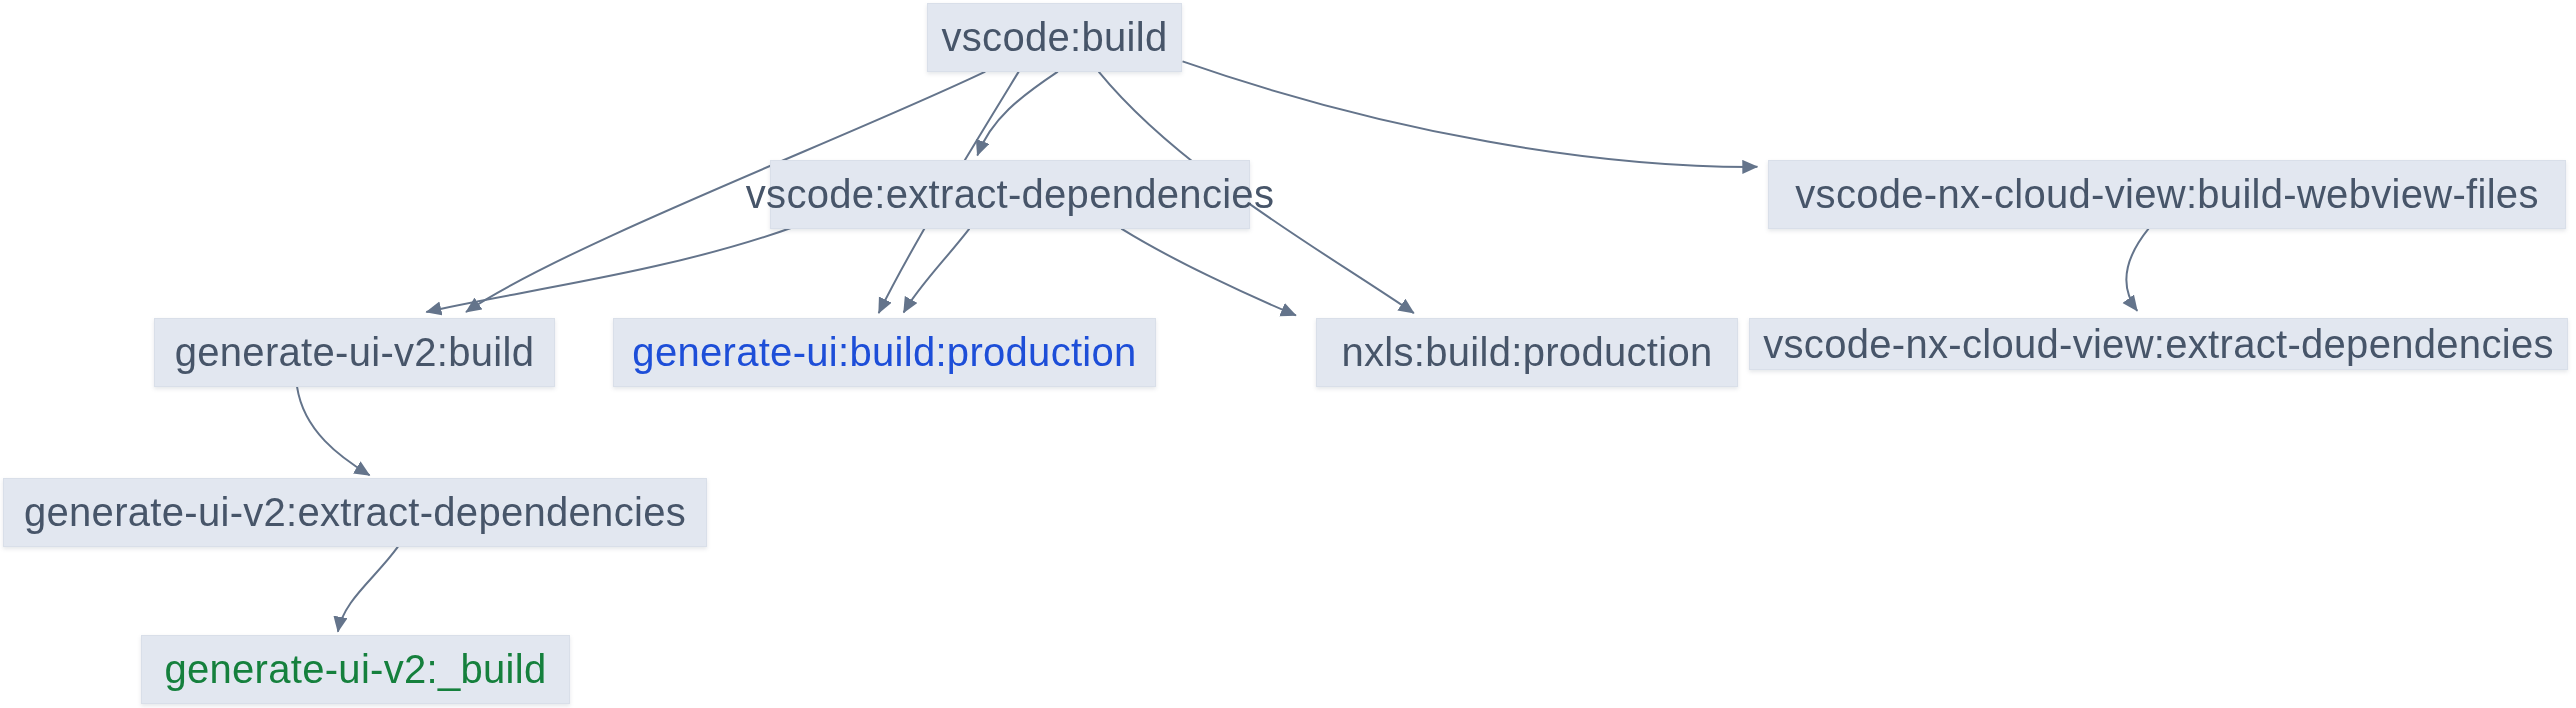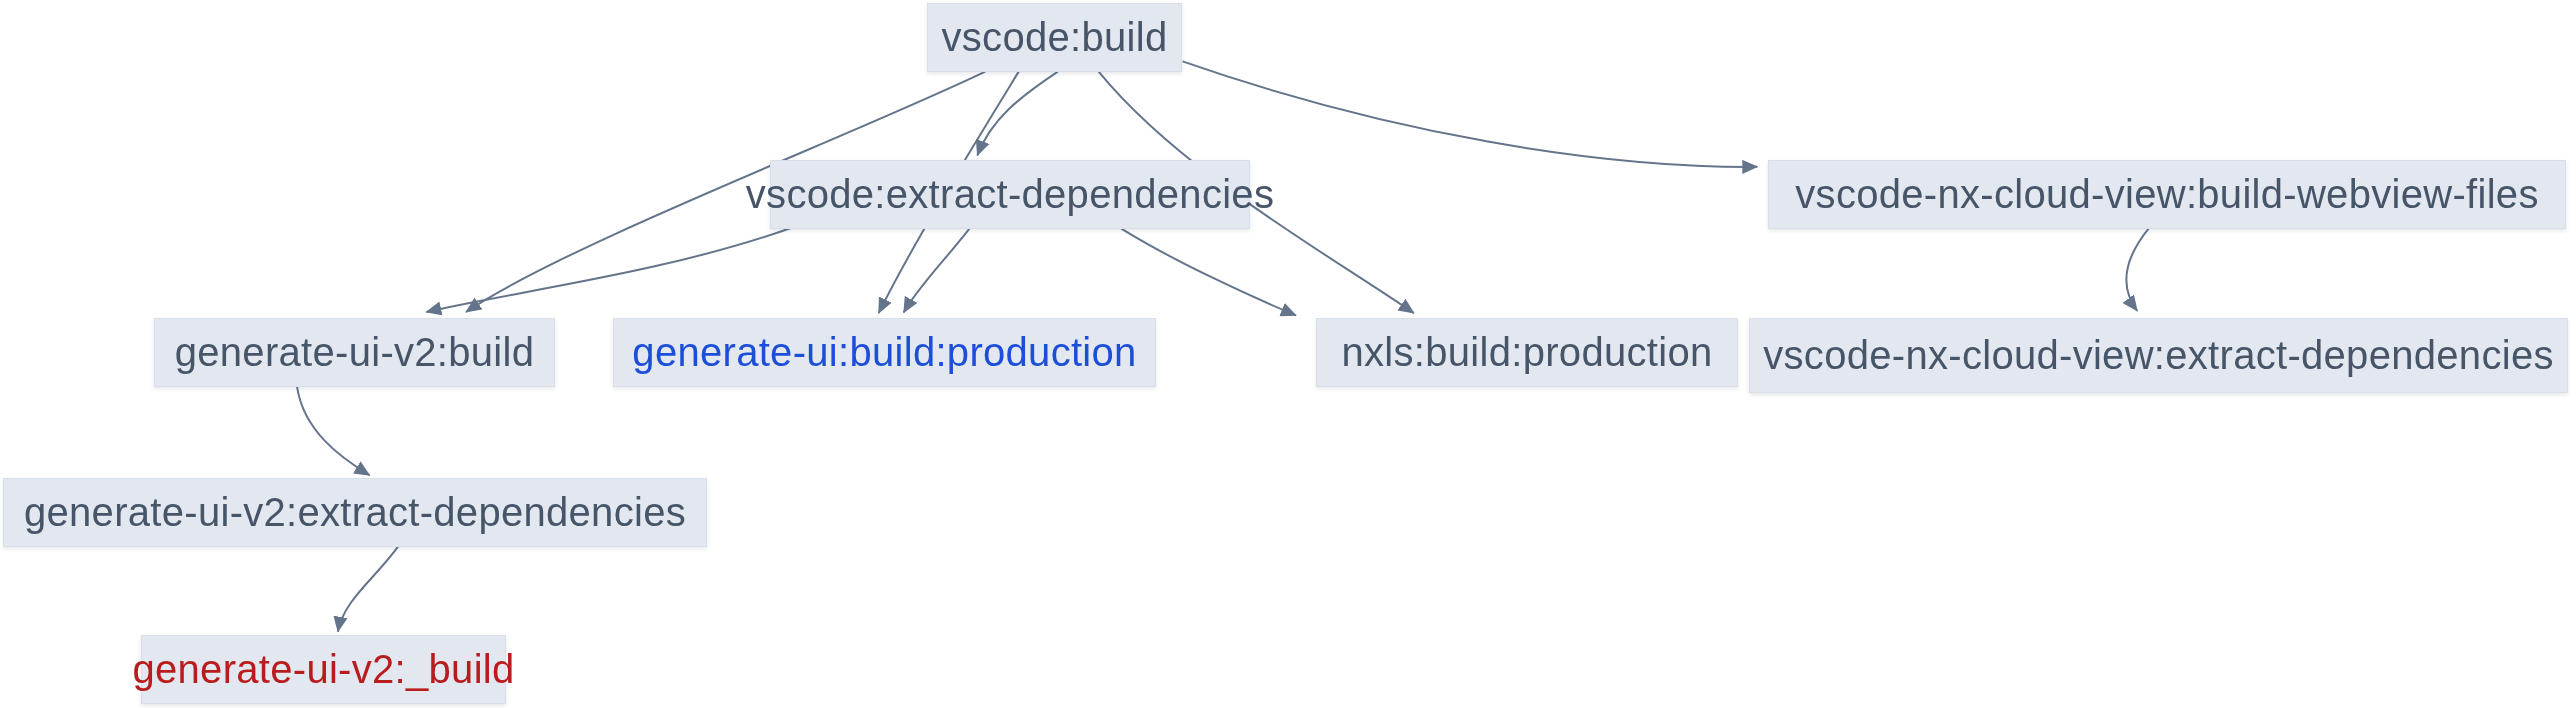--- a/index.html
+++ b/index.html
@@ -82,26 +82,26 @@
   </div>
 
   <div class="task-node" style="left: 613px; top: 318px; width: 543px; height: 69px; background: rgb(226, 231, 240); border: 1.1px solid rgb(217, 223, 233); color: #1d4ed8;">
     <span class="task-node-label">generate-ui:build:production</span>
   </div>
 
   <div class="task-node" style="left: 1286px; top: 318px; width: 422px; height: 69px; background: rgb(226, 231, 240); border: 1.1px solid rgb(217, 223, 233); color: rgb(71, 85, 105); margin-left: 30px;">
     <span class="task-node-label">nxls:build:production</span>
   </div>
 
-  <div class="task-node" style="left: 1749px; top: 318px; width: 819px; height: 75px; background: rgb(226, 231, 240); border: 1.1px solid rgb(217, 223, 233); color: rgb(71, 85, 105);">
+  <div class="task-node" style="left: 1749px; top: 318px; width: 819px; height: 52px; background: rgb(226, 231, 240); border: 1.1px solid rgb(217, 223, 233); color: rgb(71, 85, 105);">
     <span class="task-node-label">vscode-nx-cloud-view:extract-dependencies</span>
   </div>
 
   <div class="task-node" style="left: 3px; top: 478px; width: 704px; height: 69px; background: rgb(226, 231, 240); border: 1.1px solid rgb(217, 223, 233); color: rgb(71, 85, 105);">
     <span class="task-node-label">generate-ui-v2:extract-dependencies</span>
   </div>
 
-  <div class="task-node" style="left: 141px; top: 635px; width: 365px; height: 69px; background: rgb(226, 231, 240); border: 1.1px solid rgb(217, 223, 233); color: #b91c1c;">
+  <div class="task-node" style="left: 141px; top: 635px; width: 429px; height: 69px; background: rgb(226, 231, 240); border: 1.1px solid rgb(217, 223, 233); color: #15803d;">
     <span class="task-node-label">generate-ui-v2:_build</span>
   </div>
 </div>
 </div>
 
 
 </body></html>

